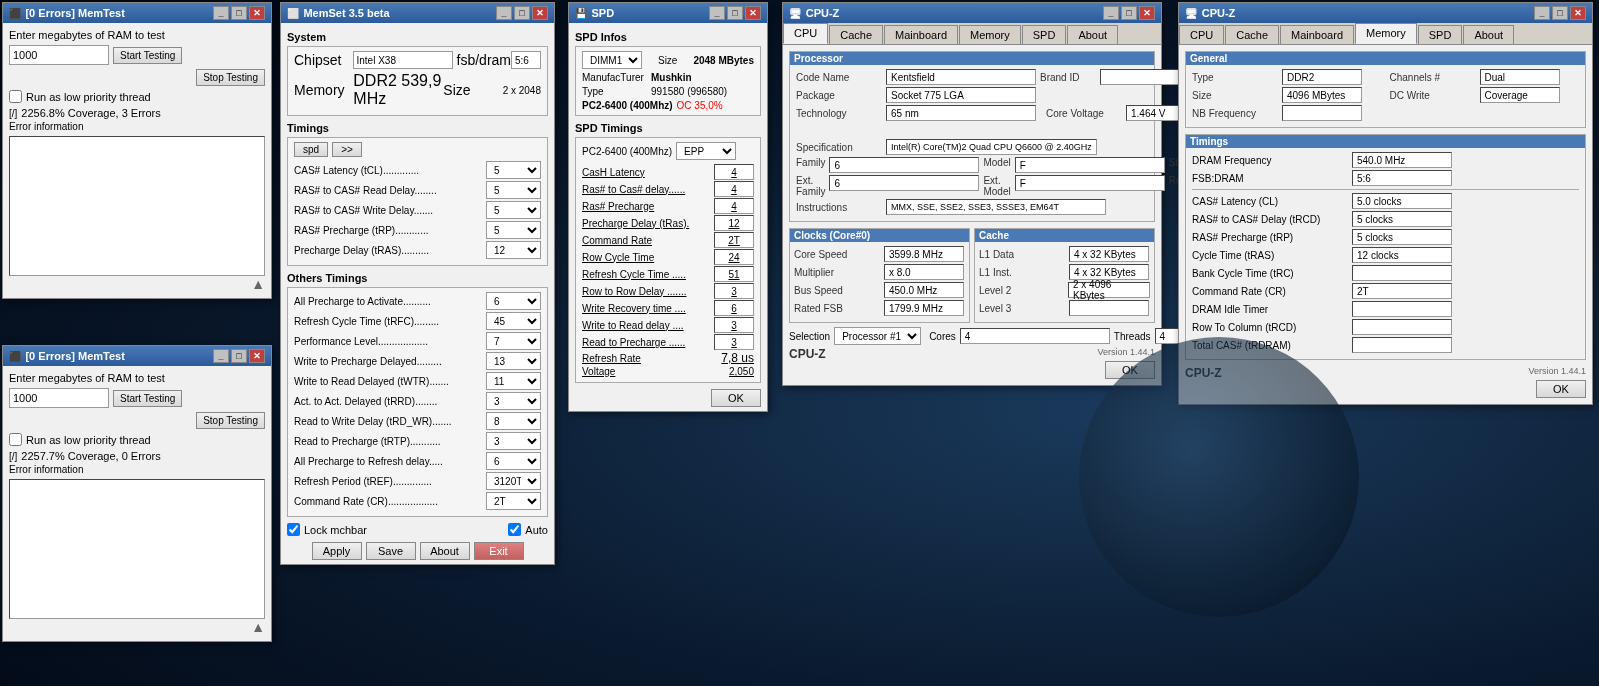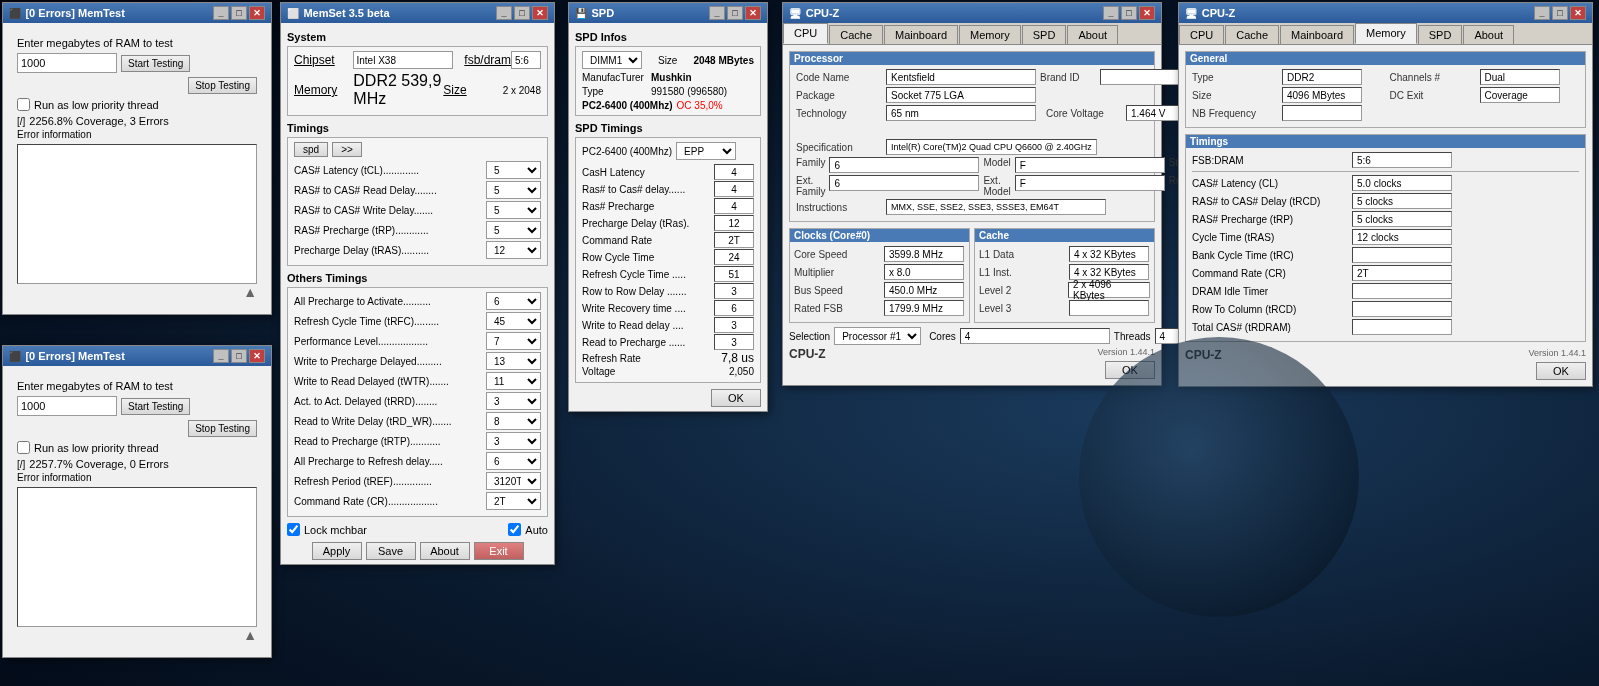--- a/index.html
+++ b/index.html
@@ -94,21 +94,21 @@
       cursor: pointer;
     }
 
     label { font-size: 11px; }
 
     
     .memtest-window {
       width: 270px;
     }
 
-    .memtest-content { padding: 14px; }
+    .memtest-content { padding: 6px; }
 
     .memtest-row { margin-bottom: 4px; }
 
     .memtest-input-row {
       display: flex;
       align-items: center;
       gap: 4px;
       margin-bottom: 4px;
     }
 
@@ -149,21 +149,21 @@
       background: #f5f5f5;
     }
 
     .form-row {
       display: flex;
       align-items: center;
       justify-content: space-between;
       margin-bottom: 3px;
     }
 
-    .form-row label { flex: 1; font-size: 12px; text-decoration: underline; }
+    .form-row label { flex: 1; font-size: 14px; }
     .form-row input[type=text] { width: 80px; height: 18px; font-size: 10px; }
 
     .timing-row {
       display: flex;
       align-items: center;
       margin-bottom: 2px;
     }
 
     .timing-label {
       font-size: 10px;
@@ -194,20 +194,21 @@
     }
 
     .spd-info-label { width: 65px; font-size: 10px; }
 
     .spd-timing-row {
       display: flex;
       align-items: center;
       justify-content: space-between;
       margin-bottom: 1px;
       font-size: 10px;
+      text-decoration: underline;
     }
 
     .spd-val {
       background: white;
       border: 1px inset #999;
       width: 40px;
       height: 16px;
       text-align: center;
       font-size: 10px;
       display: flex;
@@ -857,29 +858,33 @@
             <span class="cpuz-label">NB Frequency</span>
             <div class="cpuz-field" style="min-width:80px;"></div>
           </div>
         </div>
         <div style="flex:1;">
           <div class="cpuz-row">
             <span class="cpuz-label">Channels #</span>
             <div class="cpuz-field" style="min-width:80px;">Dual</div>
           </div>
           <div class="cpuz-row">
-            <span class="cpuz-label">DC Exit</span>
+            <span class="cpuz-label">DC Write</span>
             <div class="cpuz-field" style="min-width:80px;">Coverage</div>
           </div>
         </div>
       </div>
     </div>
 
     <div class="cpuz-section">
       <div class="cpuz-section-title">Timings</div>
+      <div class="mem-timing-row">
+        <span class="mem-timing-label">DRAM Frequency</span>
+        <div class="cpuz-field" style="min-width:100px;">540.0 MHz</div>
+      </div>
       <div class="mem-timing-row">
         <span class="mem-timing-label">FSB:DRAM</span>
         <div class="cpuz-field" style="min-width:100px;">5:6</div>
       </div>
       <hr class="separator-line">
       <div class="mem-timing-row">
         <span class="mem-timing-label">CAS# Latency (CL)</span>
         <div class="cpuz-field" style="min-width:100px;">5.0 clocks</div>
       </div>
       <div class="mem-timing-row">

